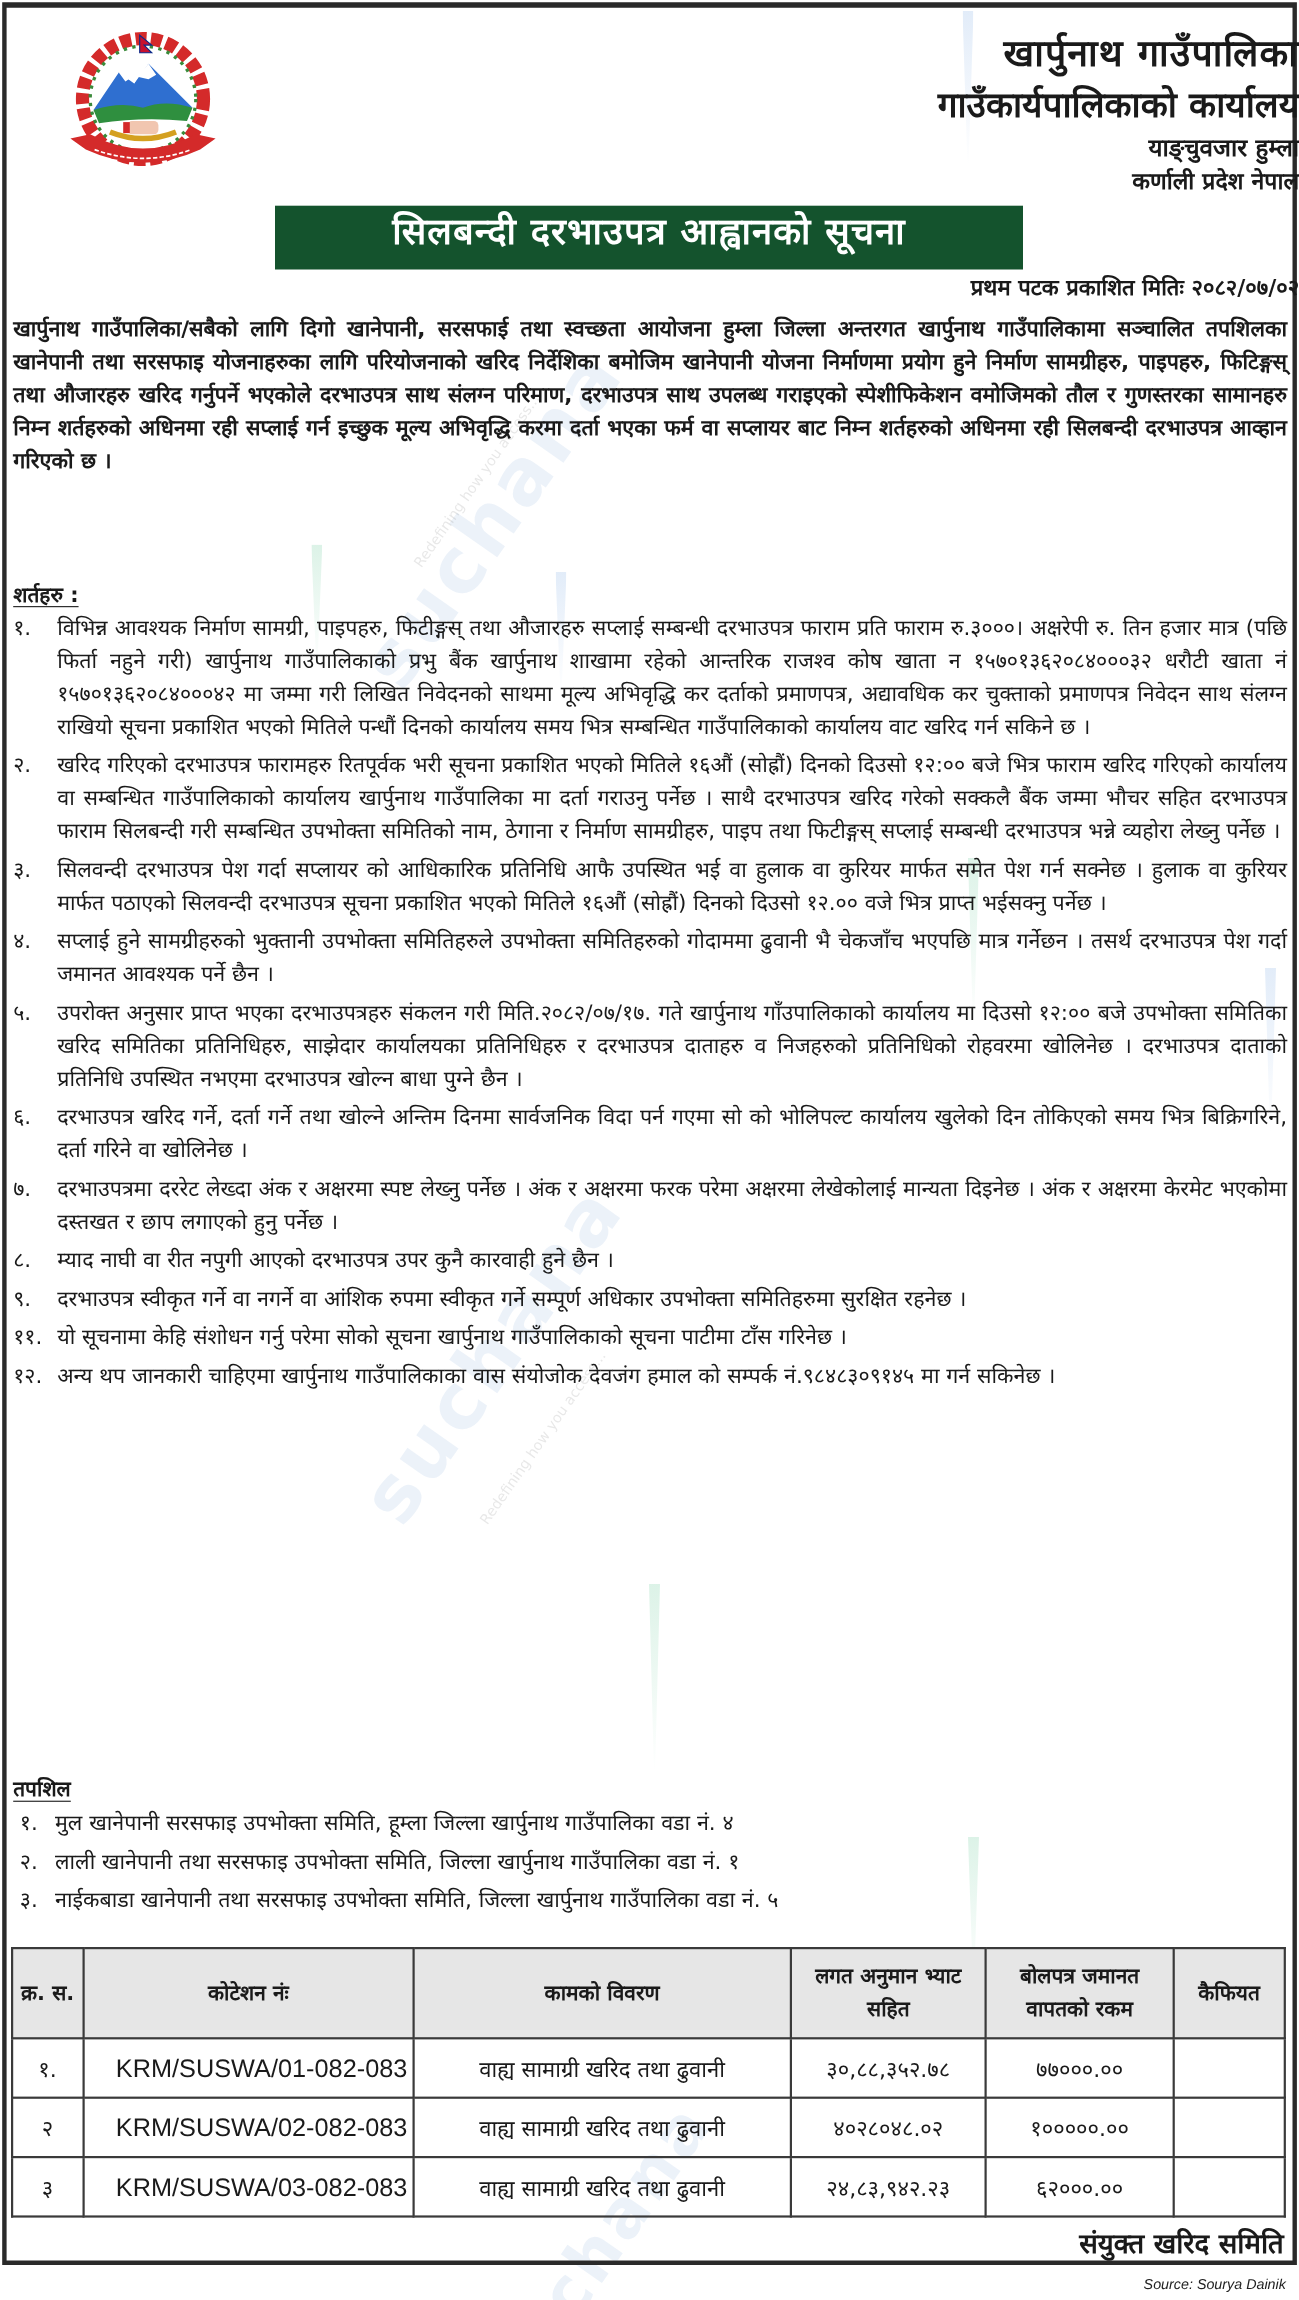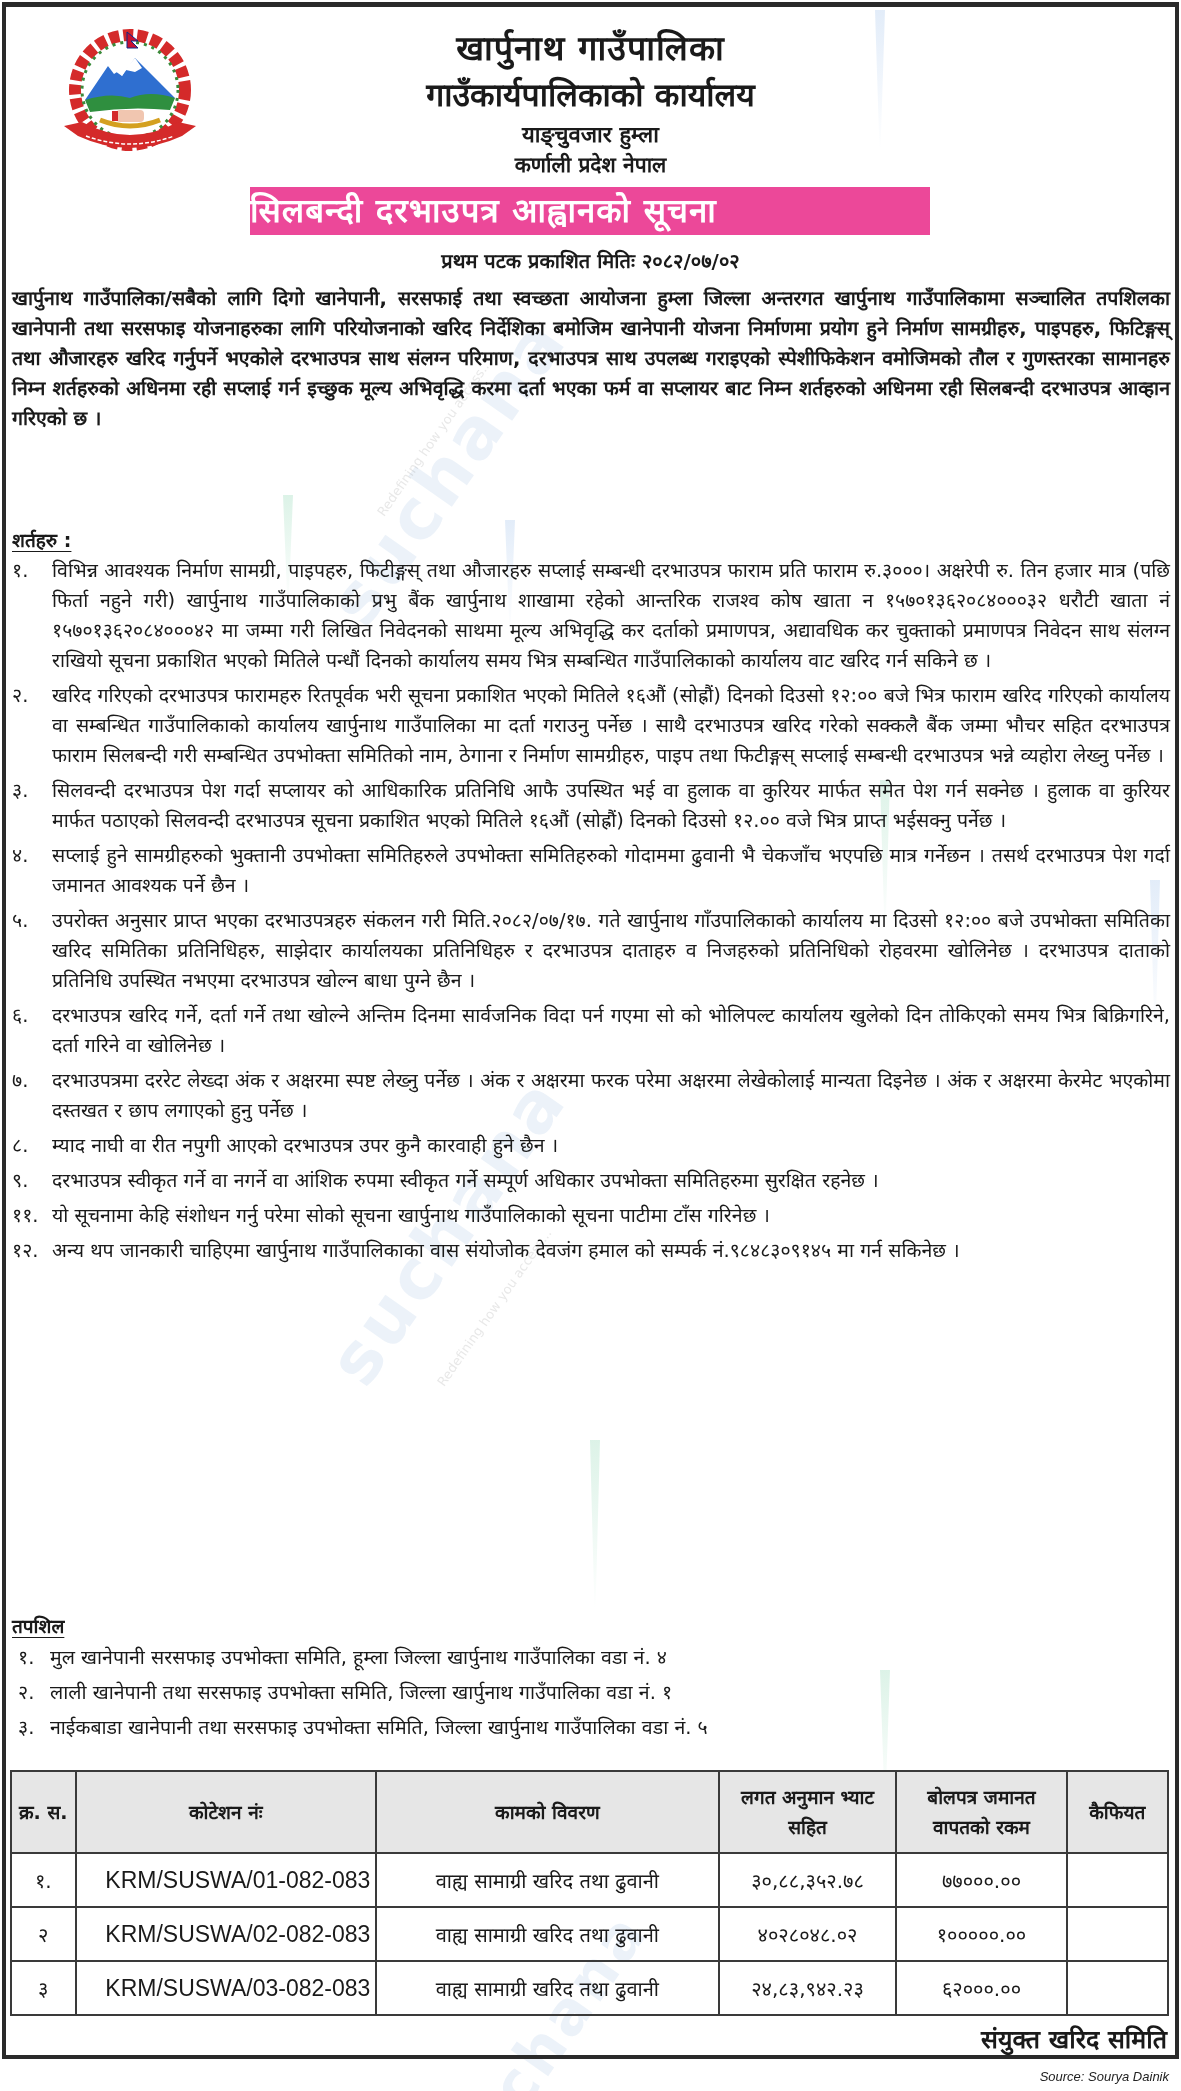--- a/index.html
+++ b/index.html
@@ -24,29 +24,29 @@
   }
   .streak {
     position: absolute; width: 10px; pointer-events: none;
     background: linear-gradient(180deg, rgba(140,180,230,0.25), rgba(140,180,230,0));
     clip-path: polygon(0 0, 100% 0, 55% 100%, 45% 100%);
   }
   .streak.green { background: linear-gradient(180deg, rgba(130,210,170,0.28), rgba(130,210,170,0)); }
 
   .logo { position: absolute; left: 50px; top: 28px; width: 160px; height: 135px; }
 
-  .hdr { position: absolute; left: 0; width: 1181px; text-align: center; font-weight: bold; }
+  .hdr { position: absolute; left: 0; width: 1181px; text-align: right; font-weight: bold; }
   .h1 { top: 24px; font-size: 34px; letter-spacing: 1px; }
   .h2 { top: 72px; font-size: 32px; }
   .h3 { top: 118px; font-size: 22px; }
   .h4 { top: 150px; font-size: 21px; }
   .banner {
-    position: absolute; left: 250px; top: 187px; width: 680px; height: 48px;
-    background: #ec4899; color: #ffffff; font-size: 33px; font-weight: bold;
-    line-height: 48px; letter-spacing: 1px;
+    position: absolute; left: 250px; top: 187px; width: 680px; height: 58px;
+    background: #14532d; color: #ffffff; font-size: 33px; font-weight: bold;
+    text-align: center; line-height: 48px; letter-spacing: 1px;
   }
   .pubdate { top: 247px; font-size: 20px; }
 
   .body-text {
     position: absolute; left: 12px; width: 1158px; font-size: 19.5px; line-height: 30px;
     text-align: justify; text-align-last: left;
   }
   .intro { top: 284px; font-weight: bold; }
 
   .section-title {

